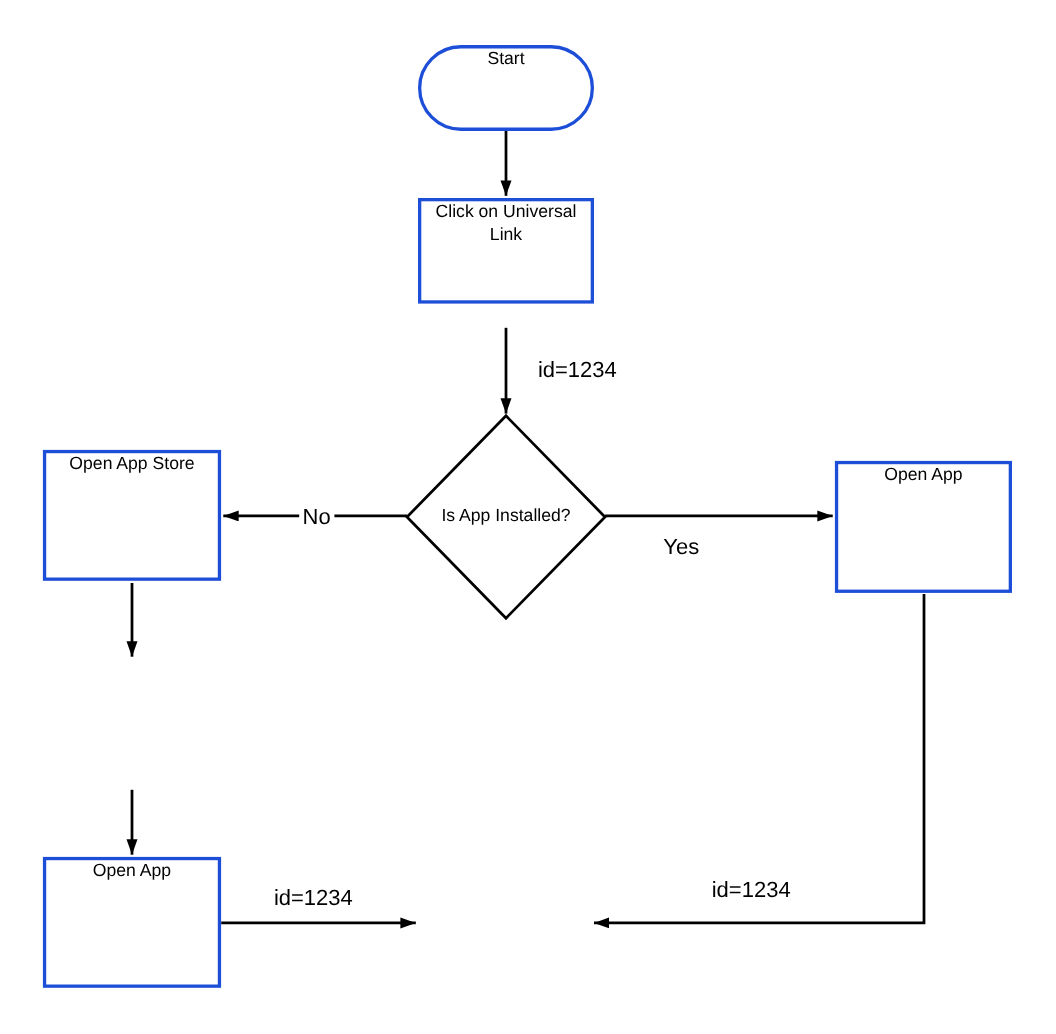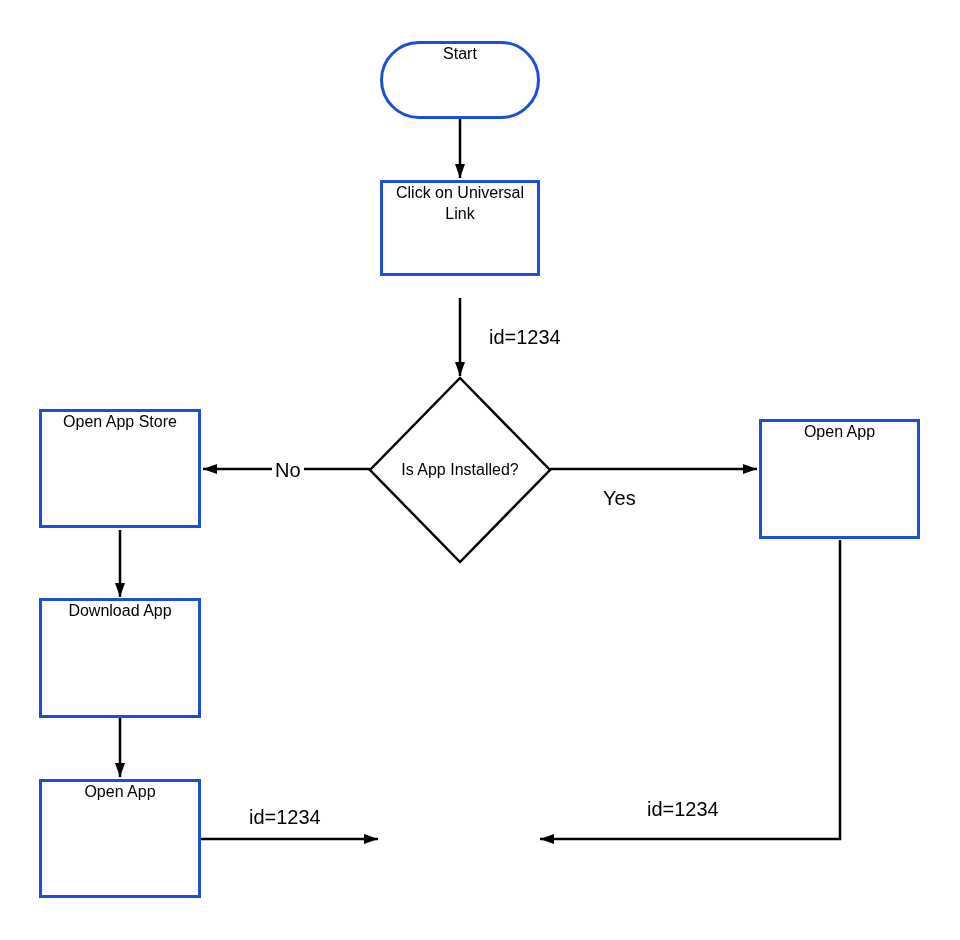--- a/index.html
+++ b/index.html
@@ -98,23 +98,20 @@
   </div>
 
   <div class="diamond-label" style="left:380px; top:440px; width:160px; height:60px;">
     <span>Is App Installed?</span>
   </div>
 
   <div class="node process" style="left:39px; top:409px; width:162px; height:119px;">
     <span>Open App Store</span>
   </div>
 
-  <div class="node process" style="left:39px; top:598px; width:162px; height:120px;">
-    <span>Download App</span>
-  </div>
 
   <div class="node process" style="left:39px; top:779px; width:162px; height:119px;">
     <span>Open App</span>
   </div>
 
   <div class="node process" style="left:759px; top:419px; width:161px; height:120px;">
     <span>Open App</span>
   </div>
 
 

